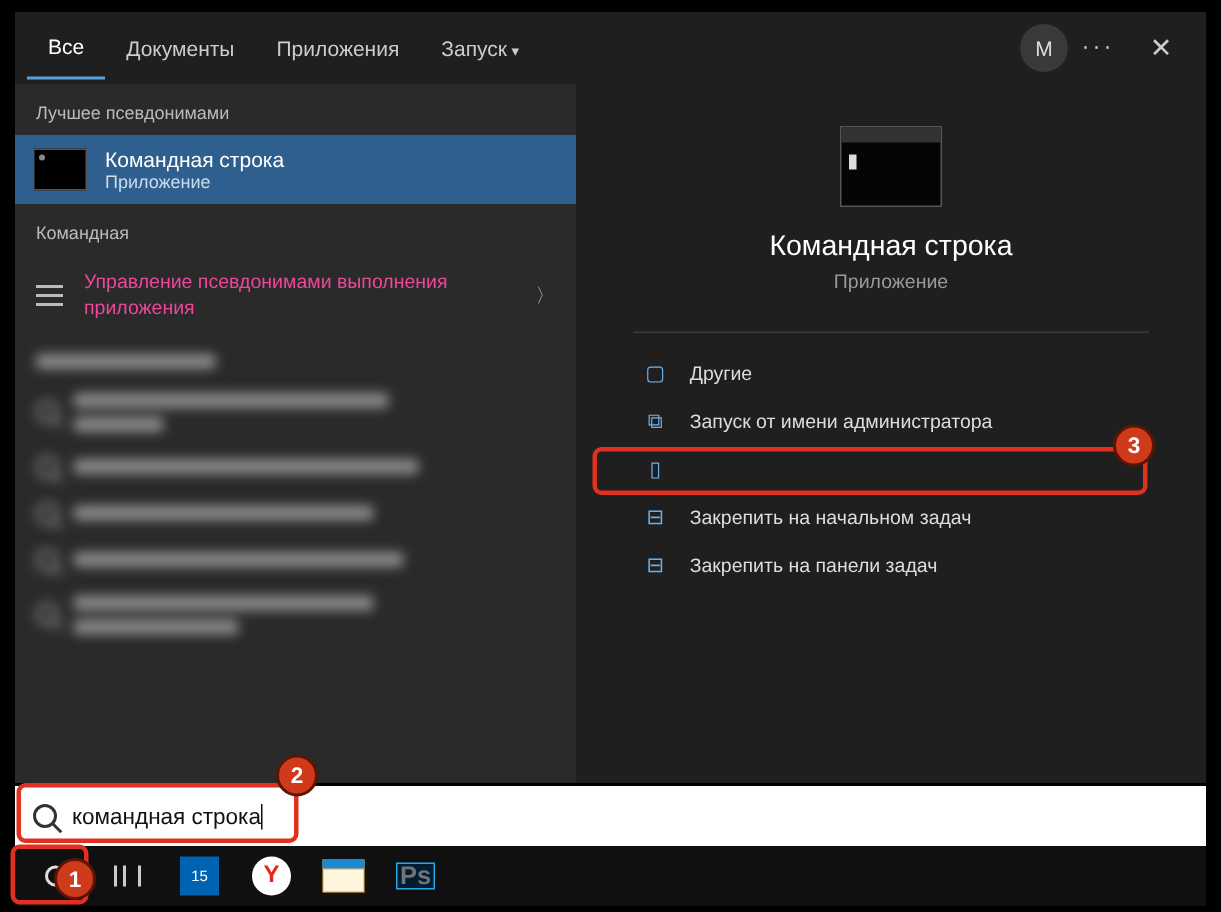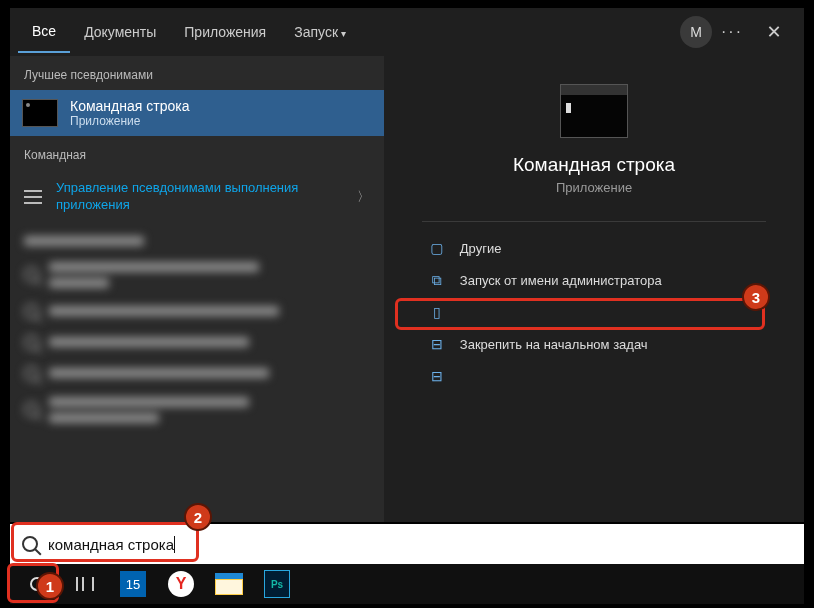--- a/index.html
+++ b/index.html
@@ -17,21 +17,21 @@
   .left { width:374px; background:#2a2a2a; color:#ddd; font-size:13px; overflow:hidden; position:relative; }
   .sec-label { padding:12px 14px 8px; color:#bbb; font-size:12px; }
   .best { display:flex; align-items:center; background:#2f5f8f; padding:8px 12px; gap:12px; }
   .thumb { width:36px; height:28px; background:#000; border:1px solid #555; position:relative; }
   .thumb::before { content:""; position:absolute; left:3px; top:3px; width:4px; height:4px; background:#888; border-radius:50%; }
   .best-text .t { color:#fff; font-size:14px; }
   .best-text .s { color:#cde; font-size:12px; }
   .param-row { display:flex; align-items:center; padding:10px 14px; gap:14px; }
   .param-ico { width:18px; height:14px; display:flex; flex-direction:column; justify-content:space-between; }
   .param-ico span{ height:2px; background:#bbb; display:block; }
-  .param-t { flex:1; color:#0ea5e9; line-height:1.3; }
+  .param-t { flex:1; color:#ec4899; line-height:1.3; }
   .chev { color:#aaa; font-size:13px; }
   .blur-zone { padding:4px 10px 0; }
   .brow { display:flex; align-items:center; gap:10px; padding:8px 4px; filter:blur(4px); }
   .bico { width:15px; height:15px; border:2px solid #999; border-radius:50%; position:relative; }
   .bico::after { content:""; position:absolute; width:7px; height:2px; background:#999; right:-5px; bottom:-3px; transform:rotate(45deg);}
   .bt1 { height:10px; background:#8a8a8a; border-radius:3px; }
   .right { flex:1; background:#1f1f1f; color:#ddd; display:flex; flex-direction:column; align-items:center; padding-top:28px; }
   .big-thumb { width:68px; height:54px; background:#050505; border:1px solid #555; margin-bottom:16px; position:relative; }
   .big-thumb::before { content:""; position:absolute; top:0; left:0; right:0; height:10px; background:#333; }
   .big-thumb::after { content:""; position:absolute; left:5px; top:18px; width:5px; height:10px; background:#ddd; }
@@ -45,25 +45,25 @@
   .mg { width:16px; height:16px; border:2px solid #333; border-radius:50%; position:relative; }
   .mg::after { content:""; position:absolute; width:8px; height:2px; background:#333; right:-6px; bottom:-3px; transform:rotate(45deg);}
   .sin { border:none; outline:none; font-size:15px; flex:1; background:transparent; color:#111; }
   .sin::after{content:"";}
   .taskbar { position:absolute; left:10px; bottom:4px; width:794px; height:40px; background:#101010; display:flex; align-items:center; padding:0 4px; gap:2px; }
   .tbtn { width:46px; height:38px; display:flex; align-items:center; justify-content:center; cursor:pointer; }
   .mg2 { width:14px; height:14px; border:2px solid #ddd; border-radius:50%; position:relative; }
   .mg2::after { content:""; position:absolute; width:7px; height:2px; background:#ddd; right:-5px; bottom:-3px; transform:rotate(45deg);}
   .tasks-ico{ width:18px; height:14px; border-left:2px solid #ccc; border-right:2px solid #ccc; position:relative;}
   .tasks-ico::before{content:"";position:absolute;left:4px;top:0;width:2px;height:14px;background:#ccc;}
-  .cal-ico{ width:26px; height:26px; background:#0063b1; color:#fff; font-size:13px; display:flex; align-items:center; justify-content:center;}
+  .cal-ico{ width:26px; height:26px; background:#0063b1; color:#fff; font-size:10px; display:flex; align-items:center; justify-content:center;}
   .y-ico{width:26px;height:26px;border-radius:50%;background:#fff;color:#e52620;font-weight:bold;font-size:16px;display:flex;align-items:center;justify-content:center;}
   .exp-ico{width:28px;height:22px;background:#ffcf48;border-top:6px solid #1e88d4;position:relative;}
   .exp-ico::after{content:"";position:absolute;left:1px;top:1px;right:1px;bottom:1px;background:#fff6dd;}
-  .ps-ico{width:26px;height:28px;background:#001d33;border:1px solid #29a7df;color:#14b8a6;font-size:10px;font-weight:bold;display:flex;align-items:center;justify-content:center;}
+  .ps-ico{width:26px;height:18px;background:#001d33;border:1px solid #29a7df;color:#737373;font-size:17px;font-weight:bold;display:flex;align-items:center;justify-content:center;}
 
   .callout { position:absolute; border:3px solid #e03020; border-radius:6px; pointer-events:none; }
   .num { position:absolute; width:28px; height:28px; border-radius:50%; background:#cf3a1a; border:2px solid #5a1505; color:#fff; font-weight:bold; display:flex; align-items:center; justify-content:center; font-size:15px; }
   .caret { display:inline-block; width:1px; height:17px; background:#111; vertical-align:middle; animation:blink 1s step-end infinite;}
   @keyframes blink{50%{opacity:0;}}
 </style>
 </head>
 <body>
 
 <div class="panel">
@@ -147,20 +147,21 @@
           </div>
         <div class="action">
             <div class="ai">▯</div>
           </div>
         <div class="action">
             <div class="ai">⊟</div>
             <span>Закрепить на начальном задач</span>
           </div>
         <div class="action">
             <div class="ai">⊟</div>
+            <span>Закрепить на панели задач</span>
           </div>
       </div>
     </div>
   </div>
 </div>
 
 <div class="searchbar">
   <div class="mg"></div>
   <div style="display:flex;align-items:center;">
     <span class="sin">командная строка</span>

